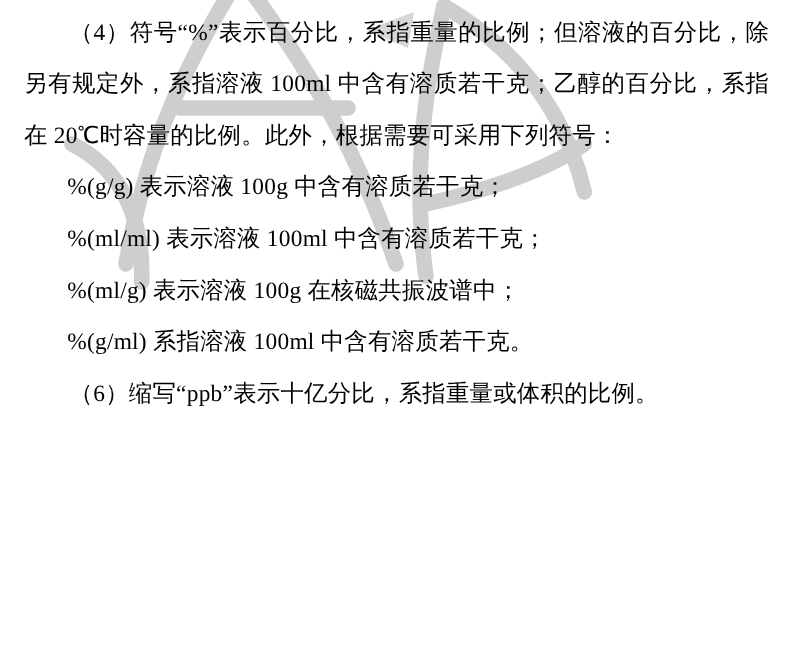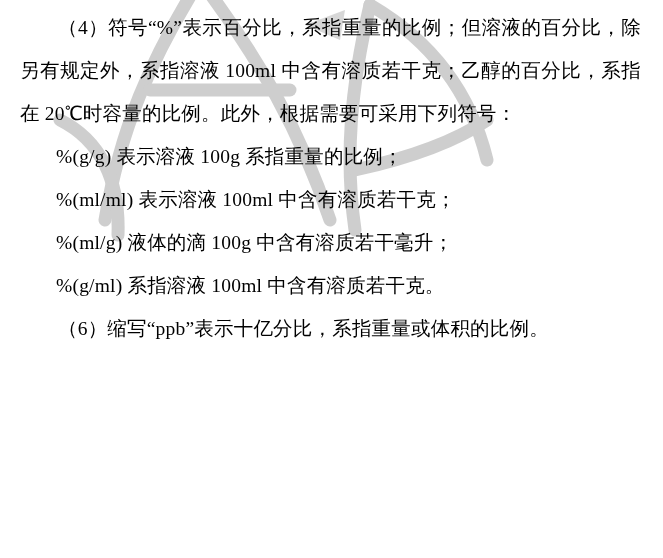--- a/index.html
+++ b/index.html
@@ -74,25 +74,25 @@
     </g>
     <g fill="#c6c6c6" opacity="0.7">
       <path d="M305 55 L 345 40 L 340 70 Z"></path>
     </g>
   </svg>
 
   <div id="content">
 
     <p class="indent">（4）符号“%”表示百分比，系指重量的比例；但溶液的百分比，除另有规定外，系指溶液 100ml 中含有溶质若干克；乙醇的百分比，系指在 20℃时容量的比例。此外，根据需要可采用下列符号：</p>
 
-    <p class="indent-half">%(g/g)    表示溶液 100g 系指重量的比例；</p>
+    <p class="indent-half">%(g/g)    表示溶液 100g 中含有溶质若干克；</p>
 
     <p class="indent-half">%(ml/ml)  表示溶液 100ml 中含有溶质若干克；</p>
 
-    <p class="indent-half">%(ml/g)   液体的滴 100g 中含有溶质若干毫升；</p>
+    <p class="indent-half">%(ml/g)   表示溶液 100g 在核磁共振波谱中；</p>
 
     <p class="indent-half">%(g/ml)    系指溶液 100ml 中含有溶质若干克。</p>
 
 
     <p class="indent">（6）缩写“ppb”表示十亿分比，系指重量或体积的比例。</p>
 
 
   </div>
 </div>
 

